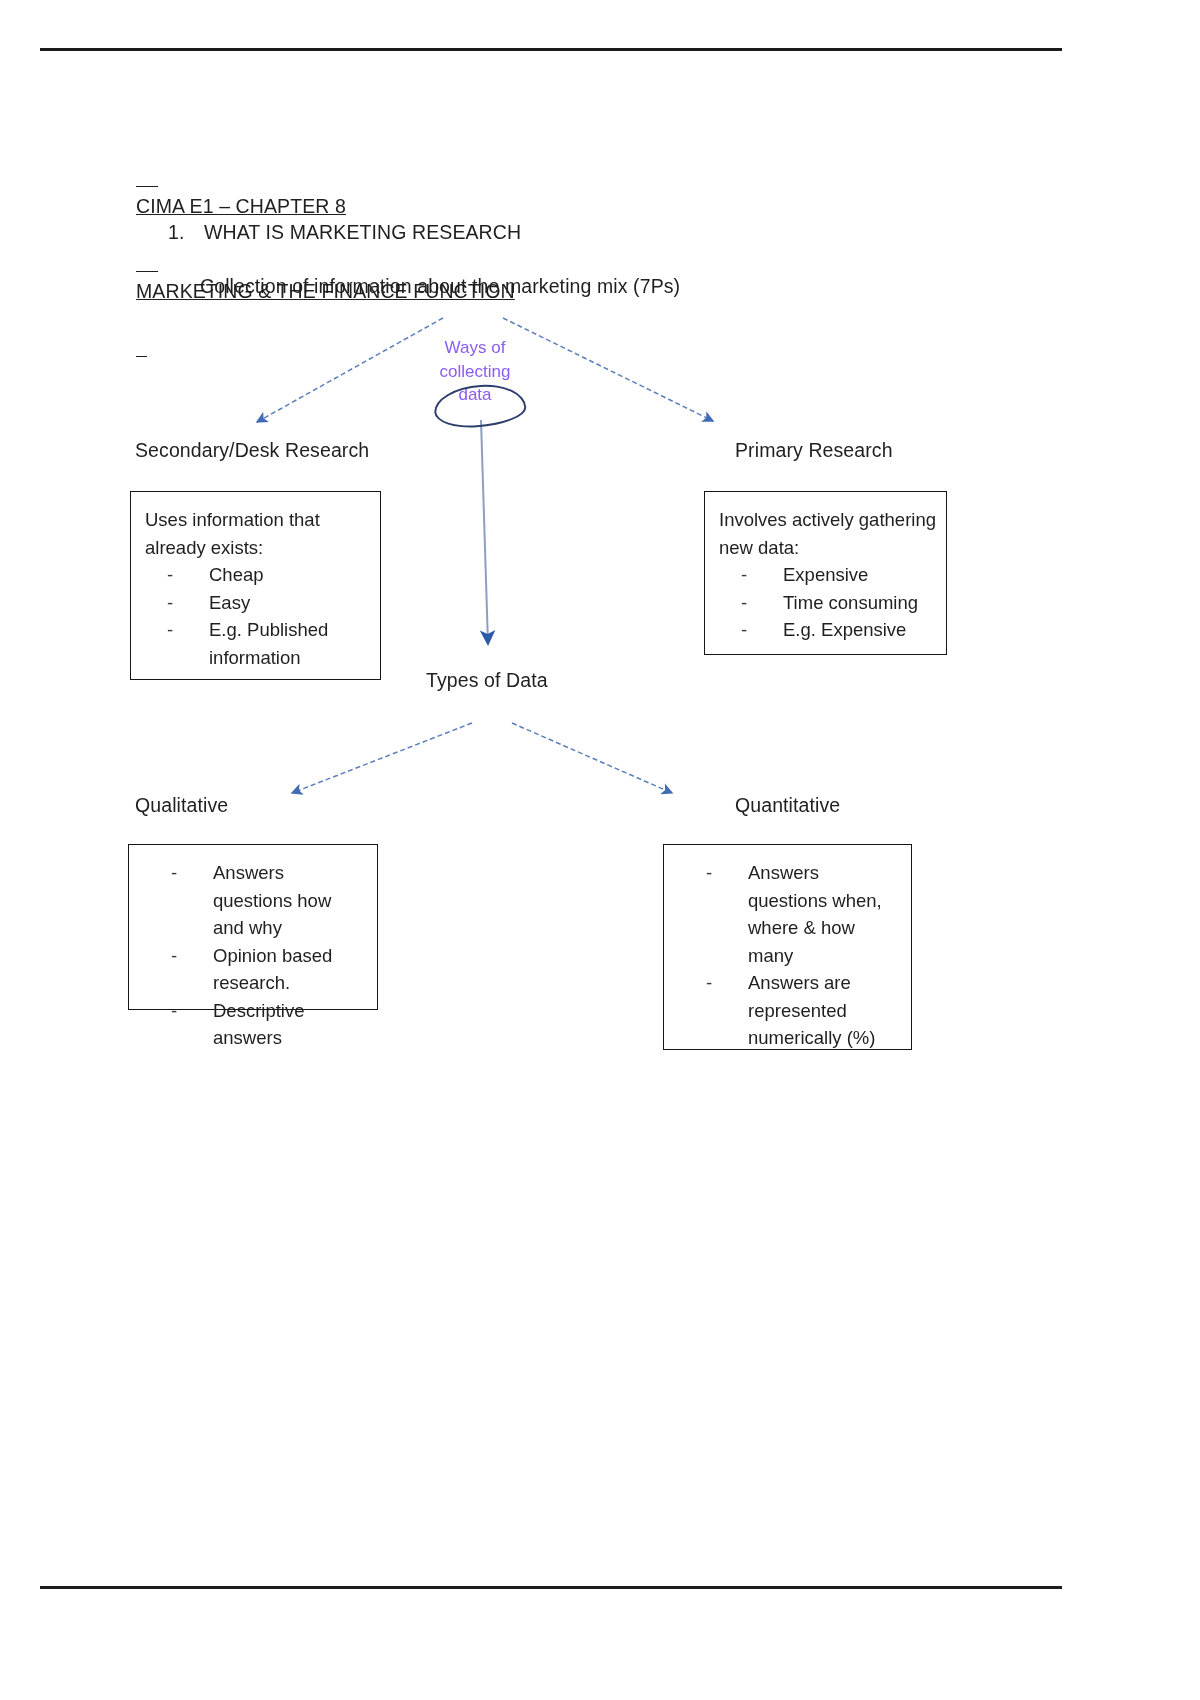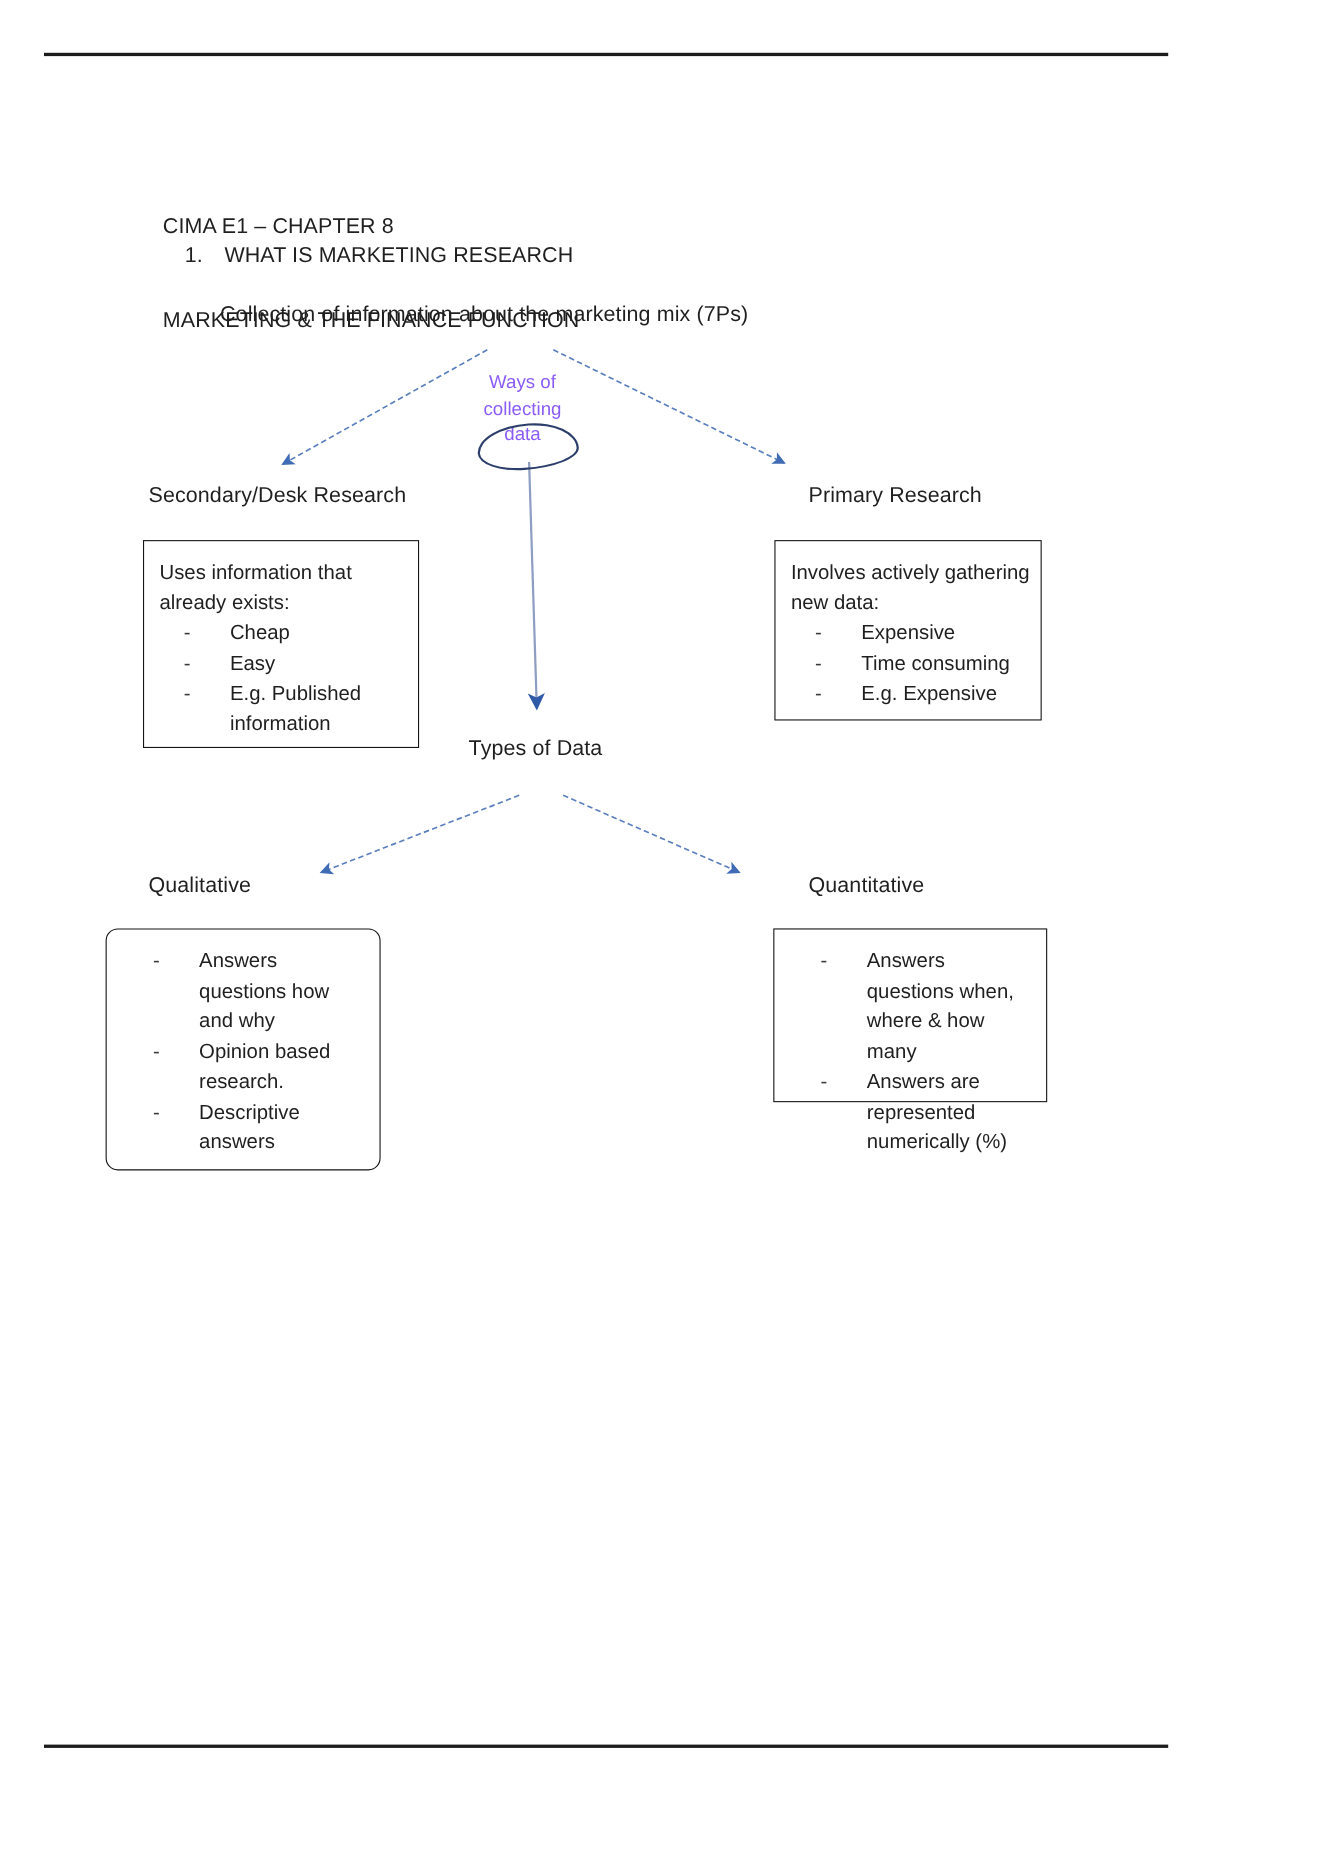--- a/index.html
+++ b/index.html
@@ -30,21 +30,21 @@
   .page-rule.bottom { top: 1586px; }
 
   .txt {
     position: absolute;
     font-size: 19.5px;
     line-height: 28px;
     color: #1f1f1f;
     white-space: pre;
     letter-spacing: 0.1px;
   }
-  .heading-block { top: 136px; left: 148px; }
+  .heading-block { top: 136px; left: 136px; text-decoration: underline; }
   .heading-block div { line-height: 29px; }
 
   .numbered {
     top: 218px;
     left: 168px;
   }
   .numbered .num { display: inline-block; width: 36px; }
 
   .subtitle { top: 272px; left: 200px; }
 
@@ -104,22 +104,22 @@
     content: "-";
     position: absolute;
     left: 0;
     top: 0;
     color: #3a3a3a;
   }
   .box.nolead ul { padding-left: 28px; }
 
   #box-secondary { left: 130px; top: 491px; width: 251px; height: 189px; }
   #box-primary   { left: 704px; top: 491px; width: 243px; height: 164px; }
-  #box-qual      { left: 96px; top: 844px; width: 250px; height: 220px; border-radius: 11px; }
-  #box-quant     { left: 703px; top: 844px; width: 249px; height: 158px; }
+  #box-qual      { left: 128px; top: 844px; width: 250px; height: 166px; }
+  #box-quant     { left: 663px; top: 844px; width: 249px; height: 206px; }
 
   svg.arrows {
     position: absolute;
     left: 0; top: 0;
     width: 1200px;
     height: 1700px;
     pointer-events: none;
   }
 </style>
 </head>

